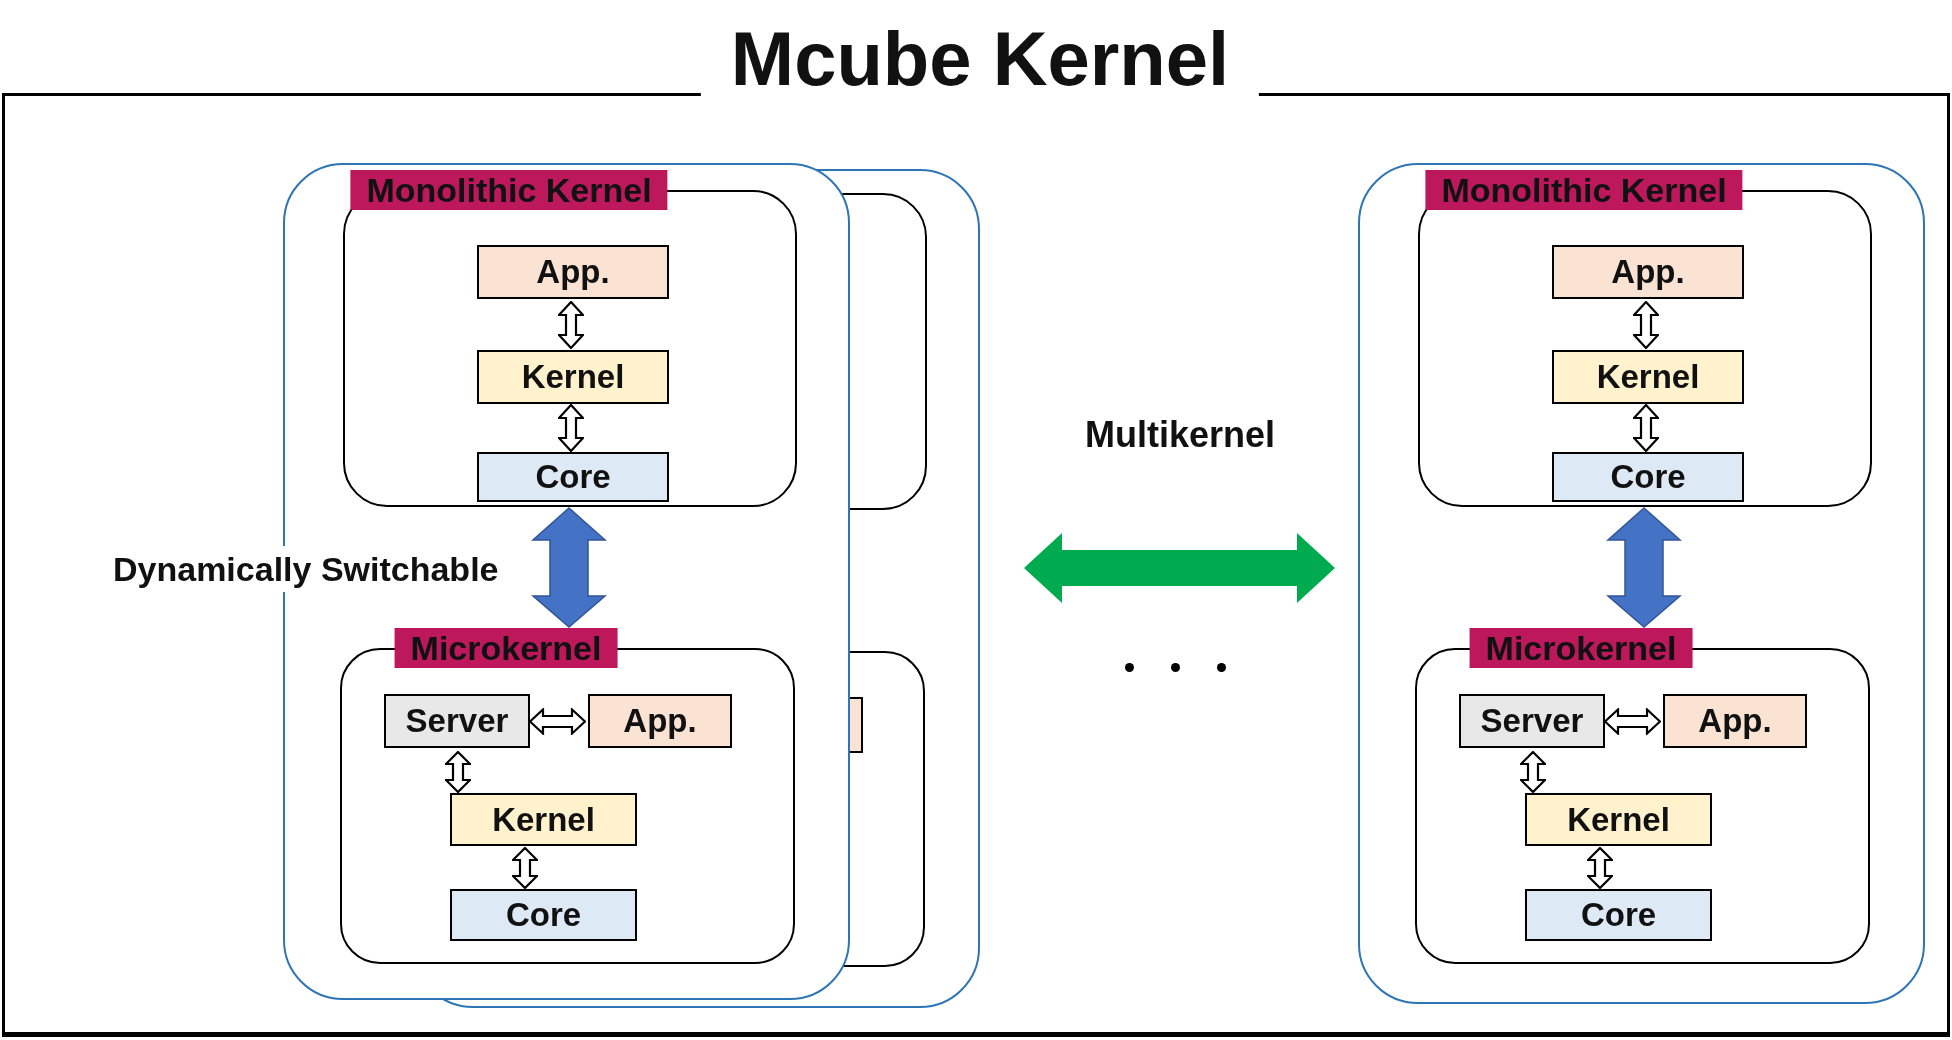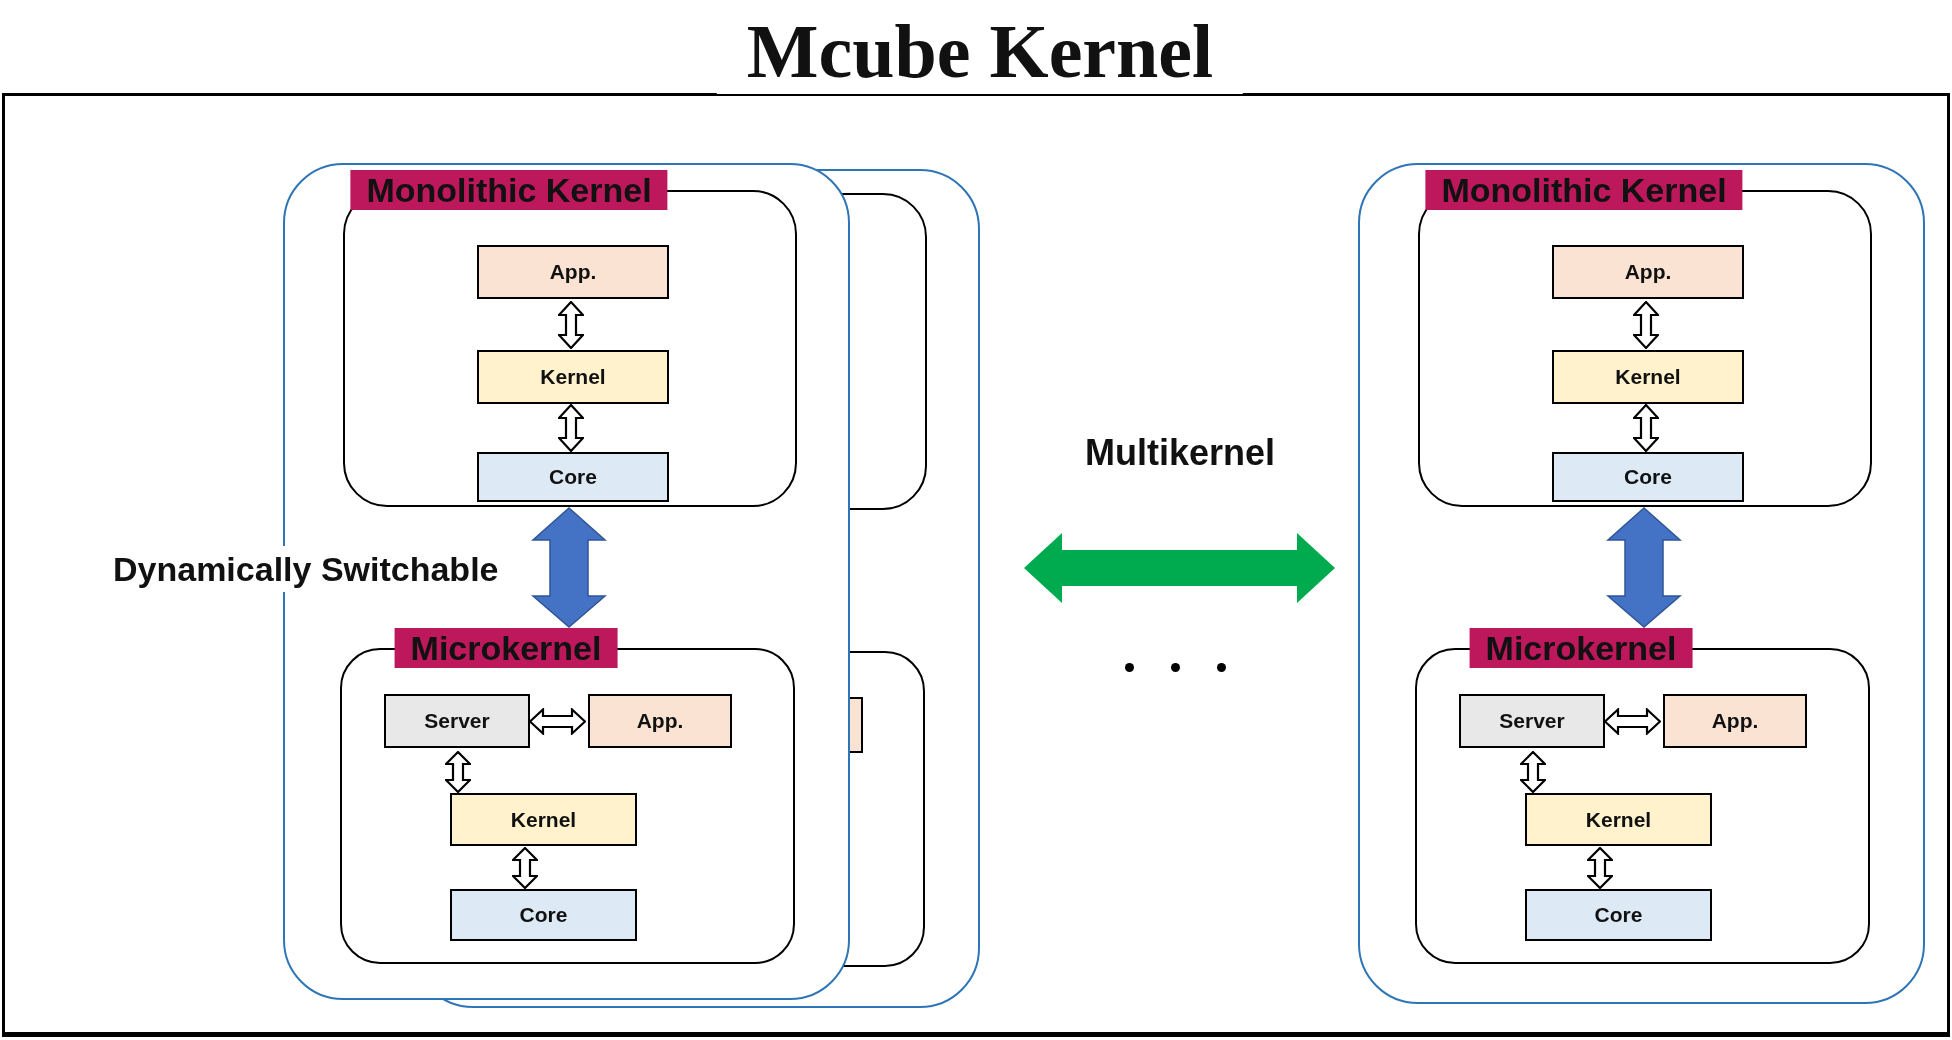--- a/index.html
+++ b/index.html
@@ -1,28 +1,28 @@
 <!DOCTYPE html>
 <html><head>
 <meta charset="utf-8">
 <style>
   html,body{margin:0;padding:0;background:#fff;}
   .stage{position:relative;width:1952px;height:1040px;background:#fff;overflow:hidden;
          font-family:"Liberation Sans",sans-serif;color:#111;}
   .abs{position:absolute;}
   .outer-frame{left:2px;top:93px;width:1942px;height:936px;border:3px solid #000;border-bottom-width:5px;z-index:0;}
-  .diagram-title{left:980px;top:8px;transform:translateX(-50%);z-index:10;
-      font-family:Liberation Serif, serif;font-weight:bold;font-size:76px;line-height:86px;
+  .diagram-title{left:980px;top:16px;transform:translateX(-50%);z-index:10;
+      font-family:Liberation Sans, sans-serif;font-weight:bold;font-size:76px;line-height:86px;
       background:#fff;padding:0 30px;white-space:nowrap;}
   .unit-blue{border:2.5px solid #2E75B6;border-radius:60px;background:#fff;}
   .inner-black{border:2.5px solid #000;border-radius:44px;background:#fff;}
   .section-label{transform:translateX(-50%);font-weight:bold;font-size:34px;line-height:40px;
       background:#be185d;padding:0 16px;white-space:nowrap;z-index:6;}
   .layer-box{border:2.5px solid #000;display:flex;align-items:center;justify-content:center;
-      font-weight:bold;font-size:21px;z-index:6;}
+      font-weight:bold;font-size:33px;z-index:6;}
   .note{font-weight:bold;font-size:34px;line-height:46px;text-align:right;background:#fff;white-space:nowrap;}
   .mid-label{transform:translateX(-50%);font-weight:bold;font-size:36px;line-height:44px;white-space:nowrap;z-index:6;}
   .dots{display:flex;gap:37px;z-index:6;}
   .dot{width:9px;height:9px;border-radius:50%;background:#000;}
   svg{display:block;}
   .z1{z-index:1}.z2{z-index:2}.z3{z-index:3}.z4{z-index:4}.z5{z-index:5}.z6{z-index:6}.z7{z-index:7}
 </style>
 </head>
 <body>
 
@@ -65,21 +65,21 @@
     <polygon points="13,1 25,13 18,13 18,29 25,29 13,41 1,29 8,29 8,13 1,13" fill="#fff" stroke="#000" stroke-width="2.2"></polygon>
   </svg>
   <div class="abs layer-box" style="left: 450px; top: 793px; width: 183px; height: 49px; background: rgb(255, 242, 204);">Kernel</div>
   <svg class="abs z6" style="left:512px;top:847px;" width="26" height="42" viewBox="0 0 26 42">
     <polygon points="13,1 25,13 18,13 18,29 25,29 13,41 1,29 8,29 8,13 1,13" fill="#fff" stroke="#000" stroke-width="2.2"></polygon>
   </svg>
   <div class="abs layer-box" style="left: 450px; top: 889px; width: 183px; height: 48px; background: rgb(222, 233, 246);">Core</div>
 
   <div class="abs note z7" style="left:113px;top:546px;width:382px;">Dynamically Switchable</div>
 
-  <div class="abs mid-label" style="left:1180px;top:413px;margin-top:18px;">Multikernel</div>
+  <div class="abs mid-label" style="left:1180px;top:413px;">Multikernel</div>
   <svg class="abs z6" style="left:1022px;top:531px;" width="315" height="74" viewBox="0 0 315 74">
     <polygon points="2,37 40,2 40,19 275,19 275,2 313,37 275,72 275,55 40,55 40,72" fill="#00AB50"></polygon>
   </svg>
   <div class="abs dots" style="left:1125px;top:663px;">
     <div class="dot"></div>
     <div class="dot"></div>
     <div class="dot"></div>
   </div>
 
   <div class="abs unit-blue z4" style="left: 1358px; top: 163px; width: 563px; height: 837px; border-color: rgb(46, 117, 182);"></div>

